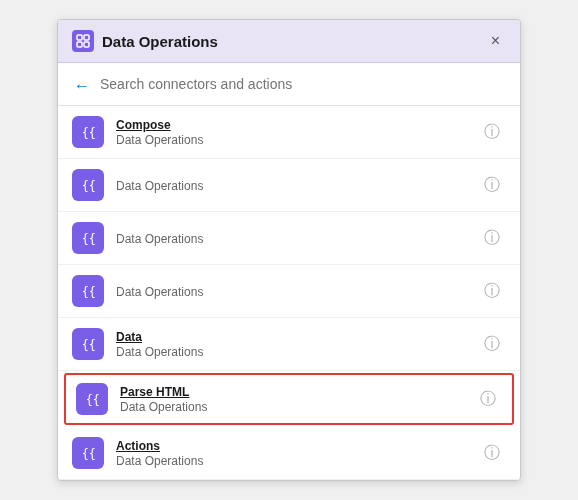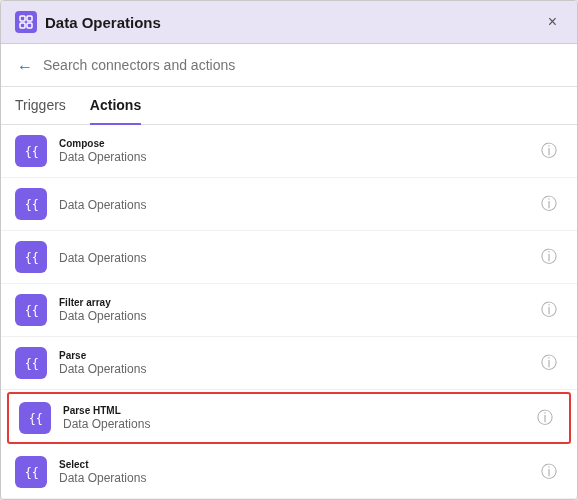--- a/index.html
+++ b/index.html
@@ -5,21 +5,21 @@
     * { box-sizing: border-box; margin: 0; padding: 0; }
     body {
       font-family: 'Segoe UI', Arial, sans-serif;
       background: #f0f0f0;
       display: flex;
       align-items: center;
       justify-content: center;
       min-height: 100vh;
     }
     .panel {
-      width: 578px;
+      width: 464px;
       background: #fff;
       border: 1px solid #c8c8c8;
       border-radius: 4px;
       box-shadow: 0 2px 8px rgba(0,0,0,0.15);
       overflow: hidden;
     }
     .panel-header {
       background: #e8e4f5;
       display: flex;
       align-items: center;
@@ -131,23 +131,24 @@
       margin-right: 12px;
     }
     .action-icon svg {
       width: 18px;
       height: 18px;
     }
     .action-text {
       flex: 1;
     }
     .action-name {
-      font-size: 10px;
+      font-size: 12px;
       font-weight: 600;
       color: #1a1a1a;
+      text-decoration: underline;
     }
     .action-sub {
       font-size: 12px;
       color: #666;
       margin-top: 1px;
     }
     .info-btn {
       background: none;
       border: none;
       cursor: pointer;
@@ -178,28 +179,20 @@
     <button class="close-btn">×</button>
   </div>
 
   <div class="search-bar">
     <button class="back-btn">
       <span>←</span>
     </button>
     <input class="search-input" type="text" placeholder="Search connectors and actions" style="">
   </div>
 
-  <div class="tabs">
-    <div class="tab">
-      <span>Triggers</span>
-    </div>
-    <div class="tab active">
-      <span>Actions</span>
-    </div>
-  </div>
 
   <div class="action-list">
 
     <div class="action-item">
       <div class="action-icon">
         <svg viewBox="0 0 20 20" fill="none">
           <text x="3" y="15" font-size="13" fill="white" font-family="monospace">{{}}</text>
         </svg>
       </div>
       <div class="action-text">
@@ -233,34 +226,33 @@
       <button class="info-btn">ⓘ</button>
     </div>
 
     <div class="action-item">
       <div class="action-icon">
         <svg viewBox="0 0 20 20" fill="none">
           <text x="3" y="15" font-size="13" fill="white" font-family="monospace">{{}}</text>
         </svg>
       </div>
       <div class="action-text">
-        <div class="action-name">Filter array</div>
-        <div class="action-sub">Data Operations</div>
-      </div>
-      <button class="info-btn">ⓘ</button>
-    </div>
-
-    <div class="action-item">
-      <div class="action-icon">
-        <svg viewBox="0 0 20 20" fill="none">
-          <text x="3" y="15" font-size="13" fill="white" font-family="monospace">{{}}</text>
-        </svg>
-      </div>
-      <div class="action-text">
-        <div class="action-name">Parse</div>
+        <div class="action-sub">Data Operations</div>
+      </div>
+      <button class="info-btn">ⓘ</button>
+    </div>
+
+    <div class="action-item">
+      <div class="action-icon">
+        <svg viewBox="0 0 20 20" fill="none">
+          <text x="3" y="15" font-size="13" fill="white" font-family="monospace">{{}}</text>
+        </svg>
+      </div>
+      <div class="action-text">
+        <div class="action-name">Data</div>
         <div class="action-sub">Data Operations</div>
       </div>
       <button class="info-btn">ⓘ</button>
     </div>
 
     <div class="action-item highlighted">
       <div class="action-icon">
         <svg viewBox="0 0 20 20" fill="none">
           <text x="3" y="15" font-size="13" fill="white" font-family="monospace">{{}}</text>
         </svg>
@@ -272,19 +264,19 @@
       <button class="info-btn">ⓘ</button>
     </div>
 
     <div class="action-item">
       <div class="action-icon">
         <svg viewBox="0 0 20 20" fill="none">
           <text x="3" y="15" font-size="13" fill="white" font-family="monospace">{{}}</text>
         </svg>
       </div>
       <div class="action-text">
-        <div class="action-name">Select</div>
+        <div class="action-name">Actions</div>
         <div class="action-sub">Data Operations</div>
       </div>
       <button class="info-btn">ⓘ</button>
     </div>
   </div>
 </div>
 
 </body></html>

